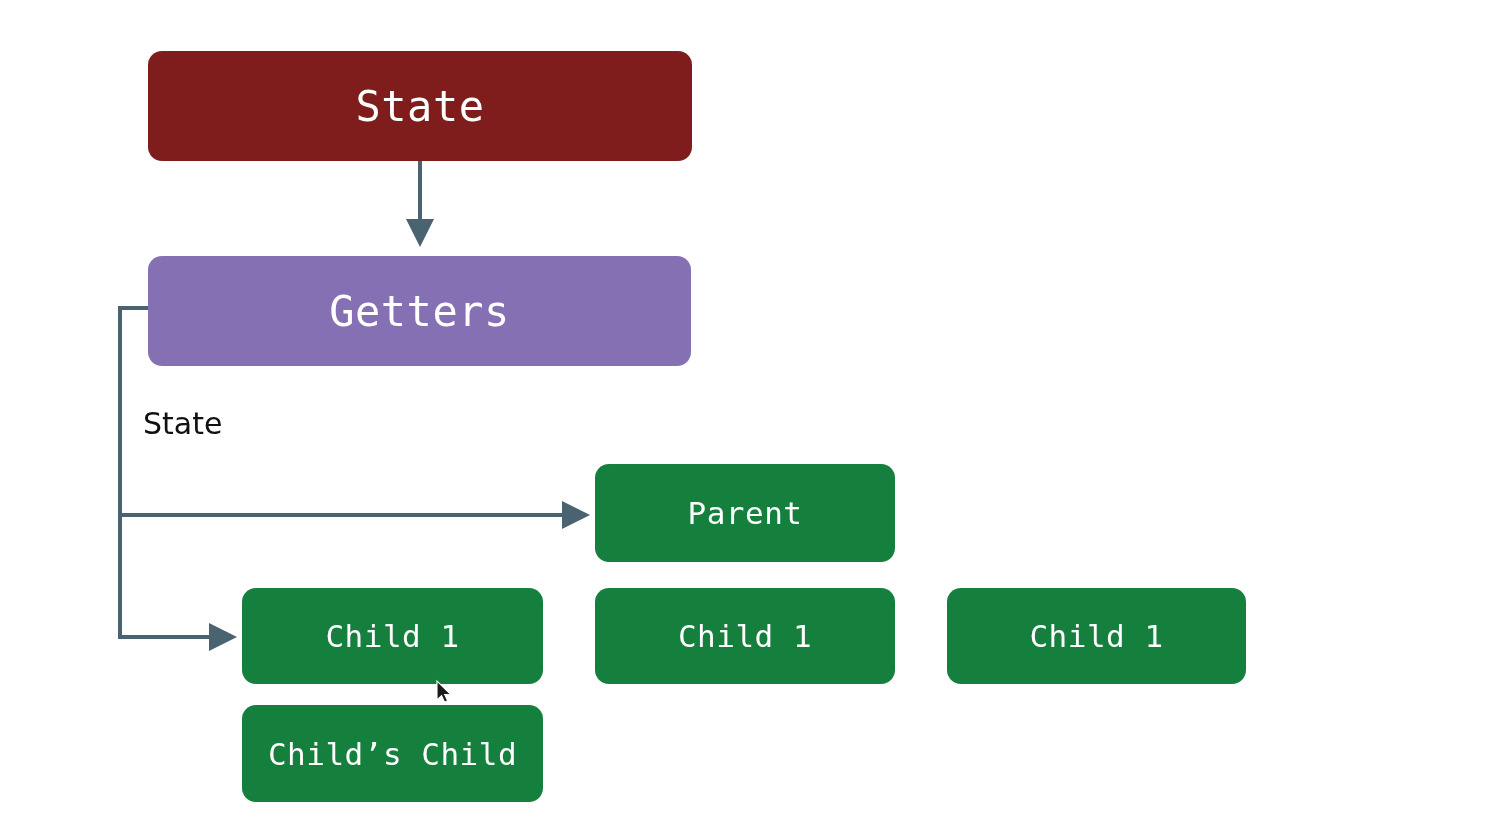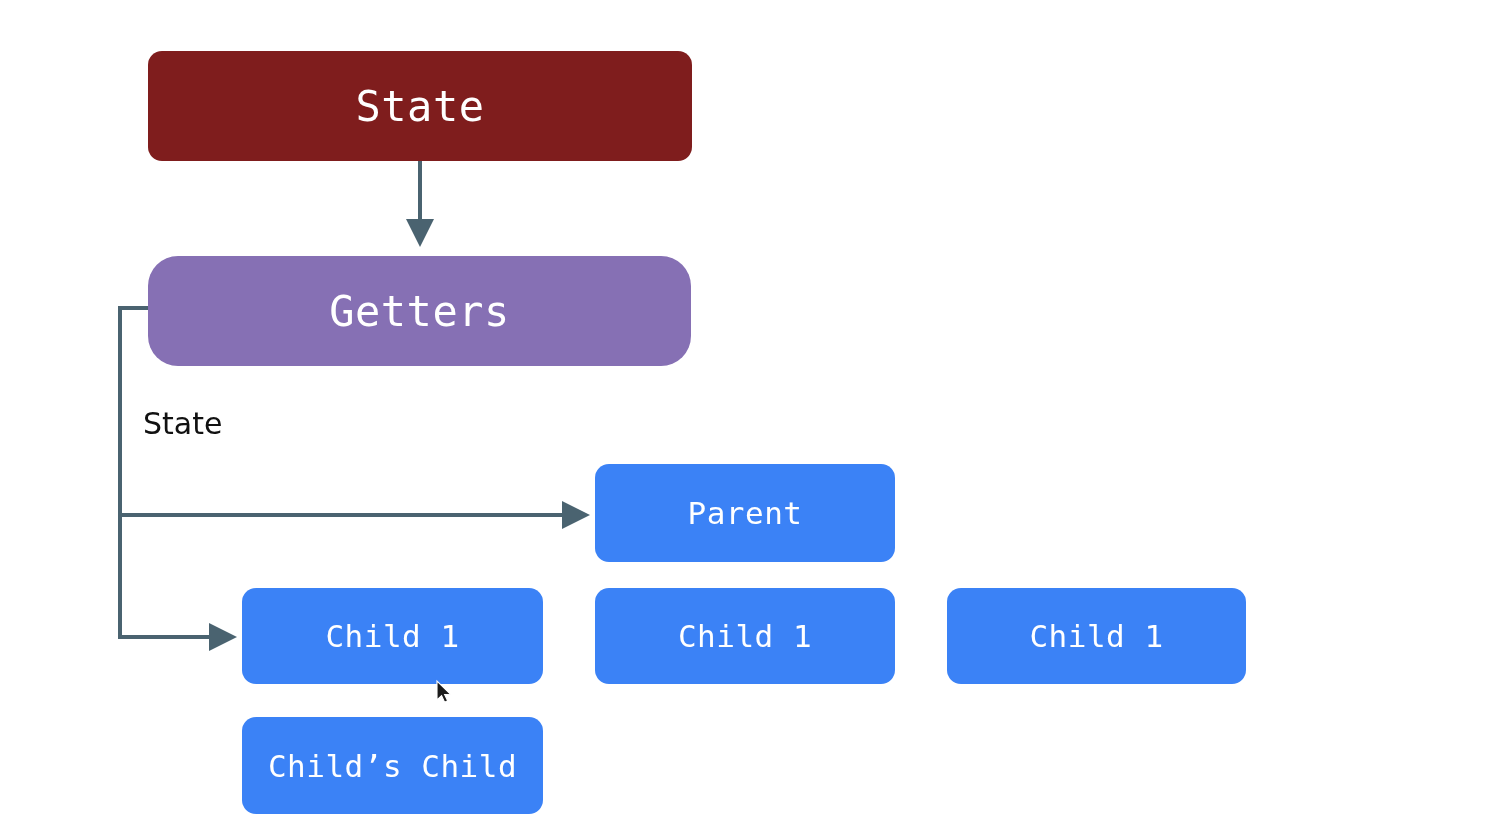--- a/index.html
+++ b/index.html
@@ -32,24 +32,23 @@
     box-sizing: border-box;
     user-select: none;
   }
   .node-state {
     background: #7f1d1d;
     font-size: 42px;
   }
   .node-getters {
     background: #8670B4;
     font-size: 42px;
-    border-radius: 30px;
   }
   .node-green {
-    background: #3b82f6;
+    background: #15803d;
     font-size: 31px;
   }
   .edge-label {
     position: absolute;
     font-family: "DejaVu Sans", sans-serif;
     font-size: 30px;
     color: #111111;
     white-space: nowrap;
     user-select: none;
   }
@@ -115,21 +114,21 @@
   </div>
 
   <div class="node node-green" style="left:595px; top:588px; width:300px; height:96px;">
     <span>Child 1</span>
   </div>
 
   <div class="node node-green" style="left:947px; top:588px; width:299px; height:96px;">
     <span>Child 1</span>
   </div>
 
-  <div class="node node-green" style="left:242px; top:705px; width:301px; height:97px;margin-top:12px;">
+  <div class="node node-green" style="left:242px; top:705px; width:301px; height:97px;">
     <span>Child’s Child</span>
   </div>
 
   <svg class="cursor-layer" viewBox="0 0 1495 833" xmlns="http://www.w3.org/2000/svg">
     <g transform="translate(437,681)">
       <path d="M0,0 L0,19 L4.6,14.6 L7.6,21.2 L10.6,19.8 L7.6,13.4 L13.4,13.2 Z" fill="#1b1b1b" stroke="#ffffff" stroke-width="1.1"></path>
     </g>
   </svg>
 
 </div>

